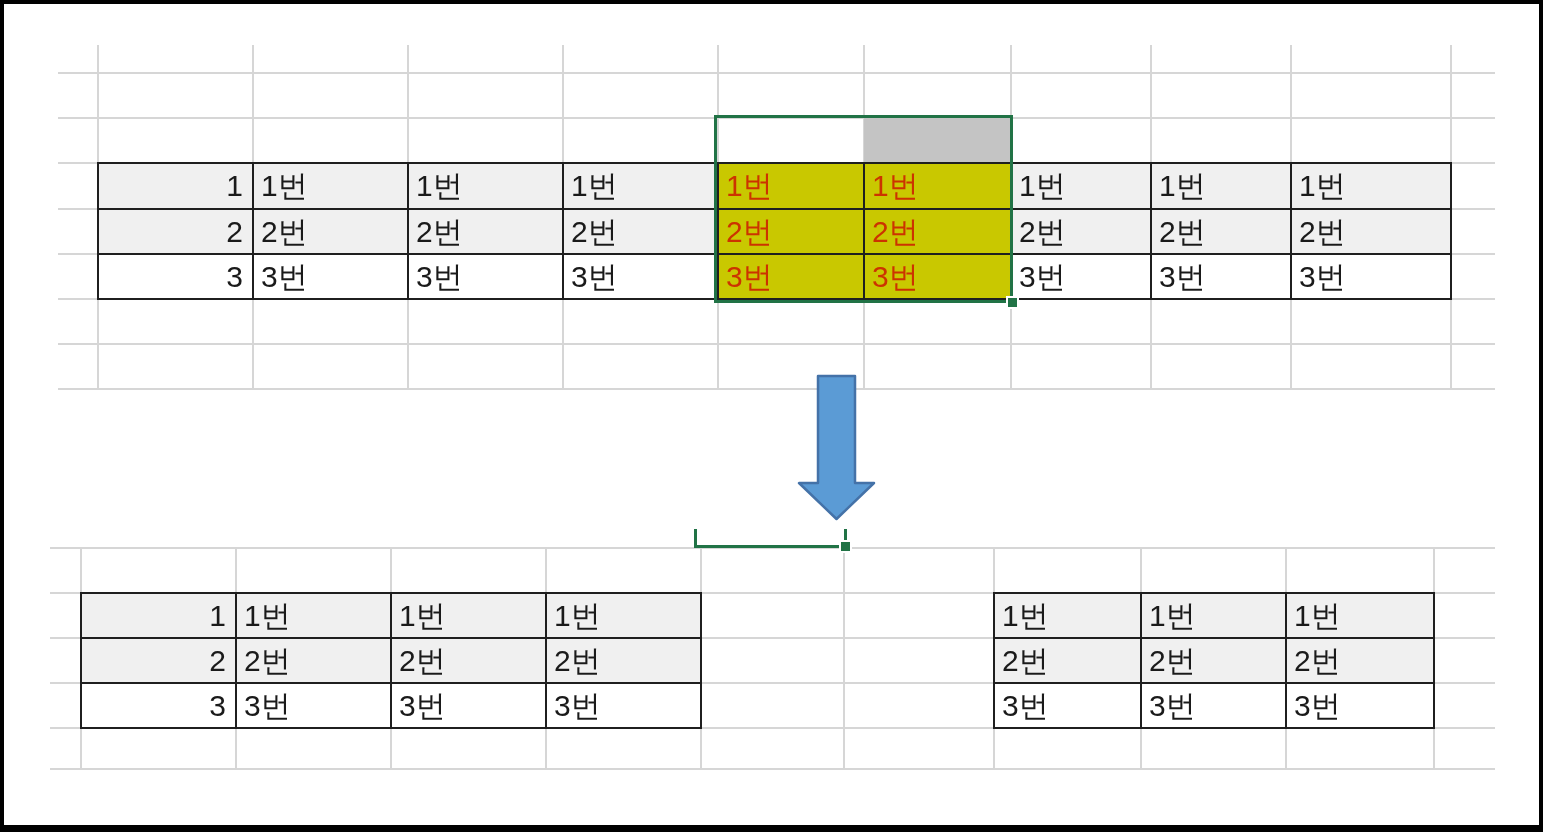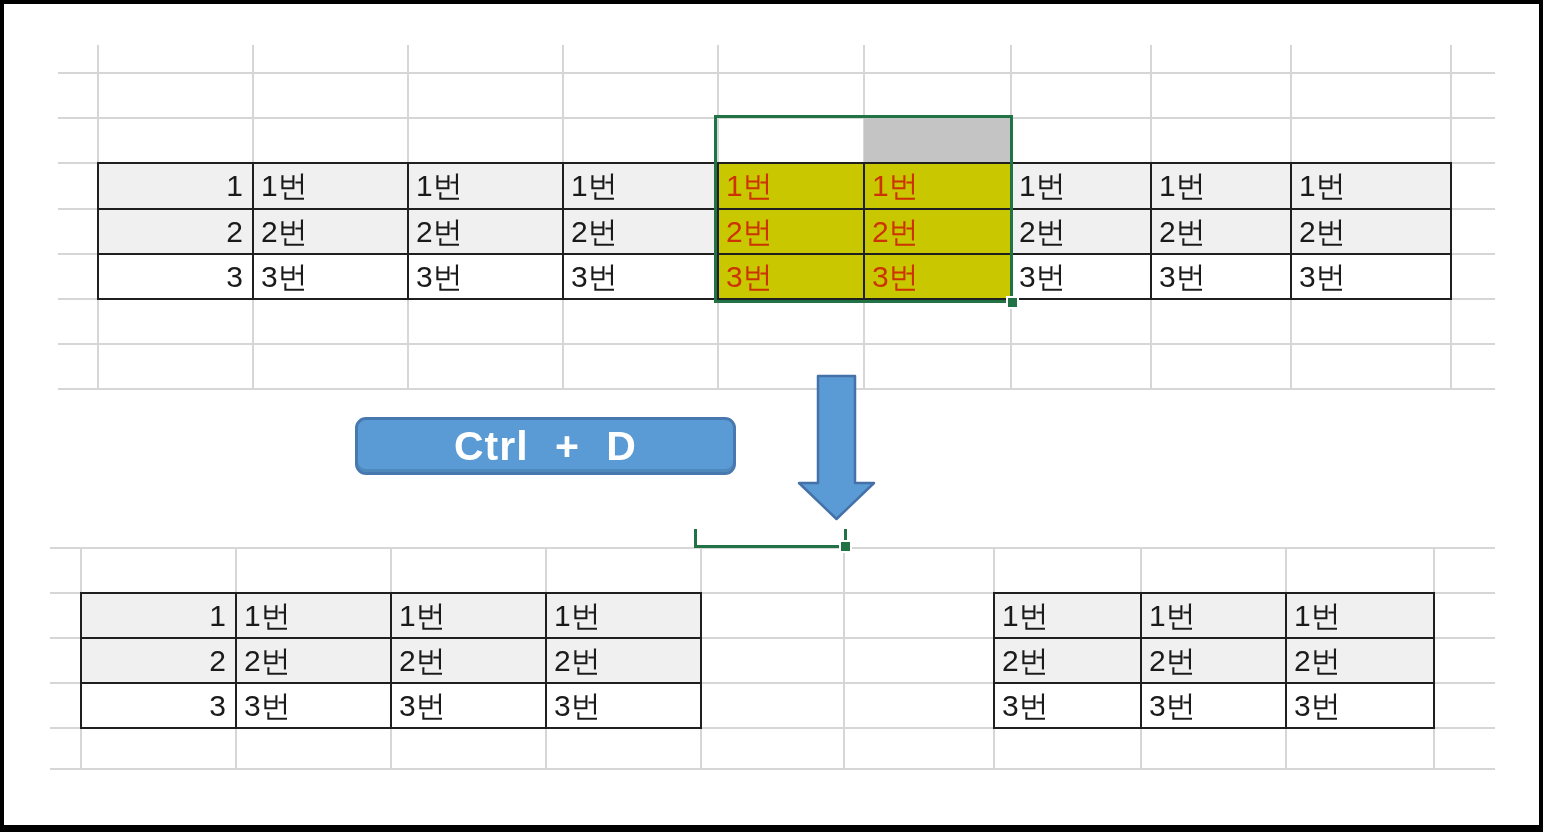--- a/index.html
+++ b/index.html
@@ -140,22 +140,19 @@
   <div class="graycell" style="left:864px;top:118px;width:146px;height:44px;"></div>
 
   <div class="sel-border" style="left:714px;top:115px;width:299px;height:188px;"></div>
   <div class="fill-handle" style="left:1006px;top:296px;"></div>
 
   <div class="sel-line" style="left:694px;top:529px;width:3px;height:19px;"></div>
   <div class="sel-line" style="left:844px;top:529px;width:3px;height:19px;"></div>
   <div class="sel-line" style="left:694px;top:545px;width:153px;height:3px;"></div>
   <div class="fill-handle" style="left:839px;top:540px;"></div>
 
-  <div id="shortcut-btn">
-    <span>Ctrl + D</span>
-  </div>
 
   <svg id="down-arrow" width="84" height="150" viewBox="0 0 84 150">
     <polygon points="23,4 60,4 60,111 79,111 41.5,147 4,111 23,111" fill="var(--arrow-blue,#5b9bd5)" stroke="var(--arrow-outline,#4472a8)" stroke-width="2.5" stroke-linejoin="round"></polygon>
   </svg>
 
   <div id="frame"></div>
 </div>
 
 </body></html>

